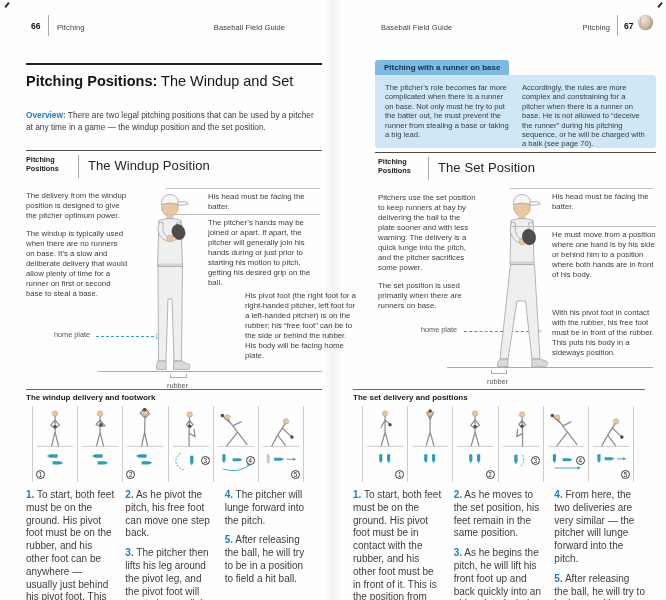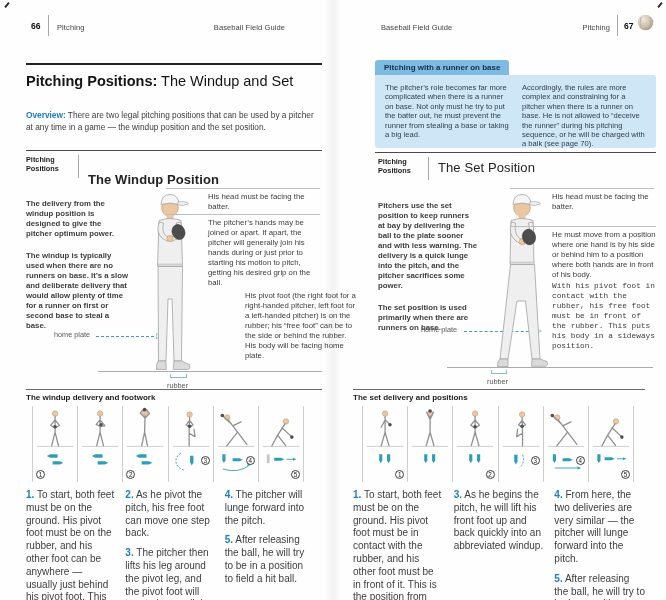--- a/index.html
+++ b/index.html
@@ -21,21 +21,21 @@
 
   #title-l { position:absolute; left:26px; top:72px; width:296px; font-size:14.5px; line-height:1.27; color:#151515; }
   #title-l .lead { font-weight:bold; }
   #overview-l { position:absolute; left:26px; top:110px; width:288px; font-size:8.3px; line-height:1.43; color:#3c3c3c; }
   .ov-label { font-weight:bold; color:#1d7dc2; }
 
   .eyebrow   { position:absolute; font-size:7.3px; font-weight:bold; line-height:1.25; color:#1c1c1c; }
   .sec-title { position:absolute; font-size:13px; color:#232323; letter-spacing:.1px; }
 
   .body-txt { position:absolute; font-size:7.8px; line-height:1.28; color:#3d3d3d; }
-  .body-txt p { margin:12px 0 8px 0;font-weight:bold; }
+  .body-txt p { margin:4px 0 8px 0; }
 
   .ann { position:absolute; font-size:7.8px; line-height:1.28; color:#3d3d3d; }
   .ruled { border-top:1px solid #bfbfbf; padding-top:3px; }
   .ruled::before { content:""; position:absolute; left:-42px; top:-1px; width:42px; height:1px; background:#bfbfbf; }
 
   .fig-label { position:absolute; font-size:7.3px; color:#585858; }
   .dash-line { position:absolute; height:0; border-top:1px dashed #3aa0b8; }
   .arrowhead { position:absolute; font-size:7.5px; color:#2f9db7; line-height:1; }
   .groundline { position:absolute; height:1px; background:#ababab; }
   .rubber-bracket { position:absolute; height:4px; border-left:1px solid #7fc0cf; border-right:1px solid #7fc0cf; border-bottom:1px solid #7fc0cf; }
@@ -101,21 +101,21 @@
     <div id="overview-l">
       <span class="ov-label">Overview:</span><span> There are two legal pitching positions that can be used by a pitcher at any time in a game — the windup position and the set position.</span>
     </div>
 
     <div class="rule" style="left:26px; top:150px; width:296px; height:1.3px; background:#4a4a4a;"></div>
     <div class="eyebrow" style="left:26px; top:155px;">
       <span>Pitching</span><br>
       <span>Positions</span>
     </div>
     <div class="vline" style="left:78px; top:155px; height:23px;"></div>
-    <span class="sec-title" style="left:88px; top:172px;font-weight:bold;">The Windup Position</span>
+    <span class="sec-title" style="left:88px; top:158px;">The Windup Position</span>
 
     <div class="body-txt" style="left:26px; top:187px; width:102px;">
       <p>The delivery from the windup position is designed to give the pitcher optimum power.</p>
       <p>The windup is typically used when there are no runners on base. It’s a slow and deliberate delivery that would allow plenty of time for a runner on first or second base to steal a base.</p>
     </div>
 
     <span class="fig-label" style="left:54px; top:330px;">home plate</span>
     <div class="dash-line" style="left:96px; top:336px; width:58px;"></div>
     <span class="arrowhead" style="left:156px; top:332px;">▷</span>
     <div class="groundline" style="left:98px; top:371px; width:224px;"></div>
@@ -290,21 +290,21 @@
       <path class="mf-body" d="M42.5,75.5 L32,170 L40,170 L49,112 L57.5,112 L64,170 L72,170 L66.5,75.5 Z"></path>
       <path class="mf-shoe" d="M32,170 L40,170 L40,177.5 L29.5,177.5 Q29,172.5 32,170 Z"></path>
       <path class="mf-shoe" d="M64,170 L72,170 L79,172.5 Q80.5,176.5 77.5,177.3 L63.5,177.3 Z"></path>
     </svg>
 
     <div class="rubber-bracket" style="left:491px; top:370px; width:16px;"></div>
     <span class="fig-label" style="left:487px; top:377px;">rubber</span>
 
     <div class="ann ruled" style="left:552px; top:188px; width:102px;">His head must be facing the batter.</div>
     <div class="ann ruled" style="left:552px; top:226px; width:104px;">He must move from a position where one hand is by his side or behind him to a position where both hands are in front of his body.</div>
-    <div class="ann" style="left:552px; top:282px; width:104px;font-family:Liberation Mono, monospace;">With his pivot foot in contact with the rubber, his free foot must be in front of the rubber. This puts his body in a sideways position.</div>
+    <div class="ann" style="left:552px; top:308px; width:104px;">With his pivot foot in contact with the rubber, his free foot must be in front of the rubber. This puts his body in a sideways position.</div>
 
     <div class="rule" style="left:353px; top:389px; width:292px; height:1px; background:#6a6a6a;"></div>
     <span class="fw-title" style="left:353px; top:393px;">The set delivery and positions</span>
 
     <div class="panels" style="left:362px; top:406px; width:272px; height:76px;">
       <div class="panel">
         <svg viewBox="0 0 45 74">
           <circle class="fig-head" cx="22.5" cy="7" r="2.8"></circle>
           <path class="fig-stroke" d="M22.5,10 L22.5,26 M22.5,26 L18.5,40 M22.5,26 L26.5,40 M22.5,13.5 L18.5,21 M22.5,13.5 L27,17.5"></path>
           <circle class="fig-glove" cx="27.5" cy="18.5" r="1.8"></circle>
@@ -372,20 +372,21 @@
         </svg>
         <span class="badge br">5</span>
       </div>
     </div>
 
     <div class="steps" style="left:353px; top:489px; width:292px;">
       <div class="step-col">
         <div class="step"><span class="step-num">1.</span><span> To start, both feet must be on the ground. His pivot foot must be in contact with the rubber, and his other foot must be in front of it. This is the position from which the pitcher takes his signs.</span></div>
       </div>
       <div class="step-col">
+        <div class="step"><span class="step-num">2.</span><span> As he moves to the set position, his feet remain in the same position.</span></div>
         <div class="step"><span class="step-num">3.</span><span> As he begins the pitch, he will lift his front foot up and back quickly into an abbreviated windup.</span></div>
       </div>
       <div class="step-col">
         <div class="step"><span class="step-num">4.</span><span> From here, the two deliveries are very similar — the pitcher will lunge forward into the pitch.</span></div>
         <div class="step"><span class="step-num">5.</span><span> After releasing the ball, he will try to be in a position to field a hit ball.</span></div>
       </div>
     </div>
   </div>
 </div>
 

